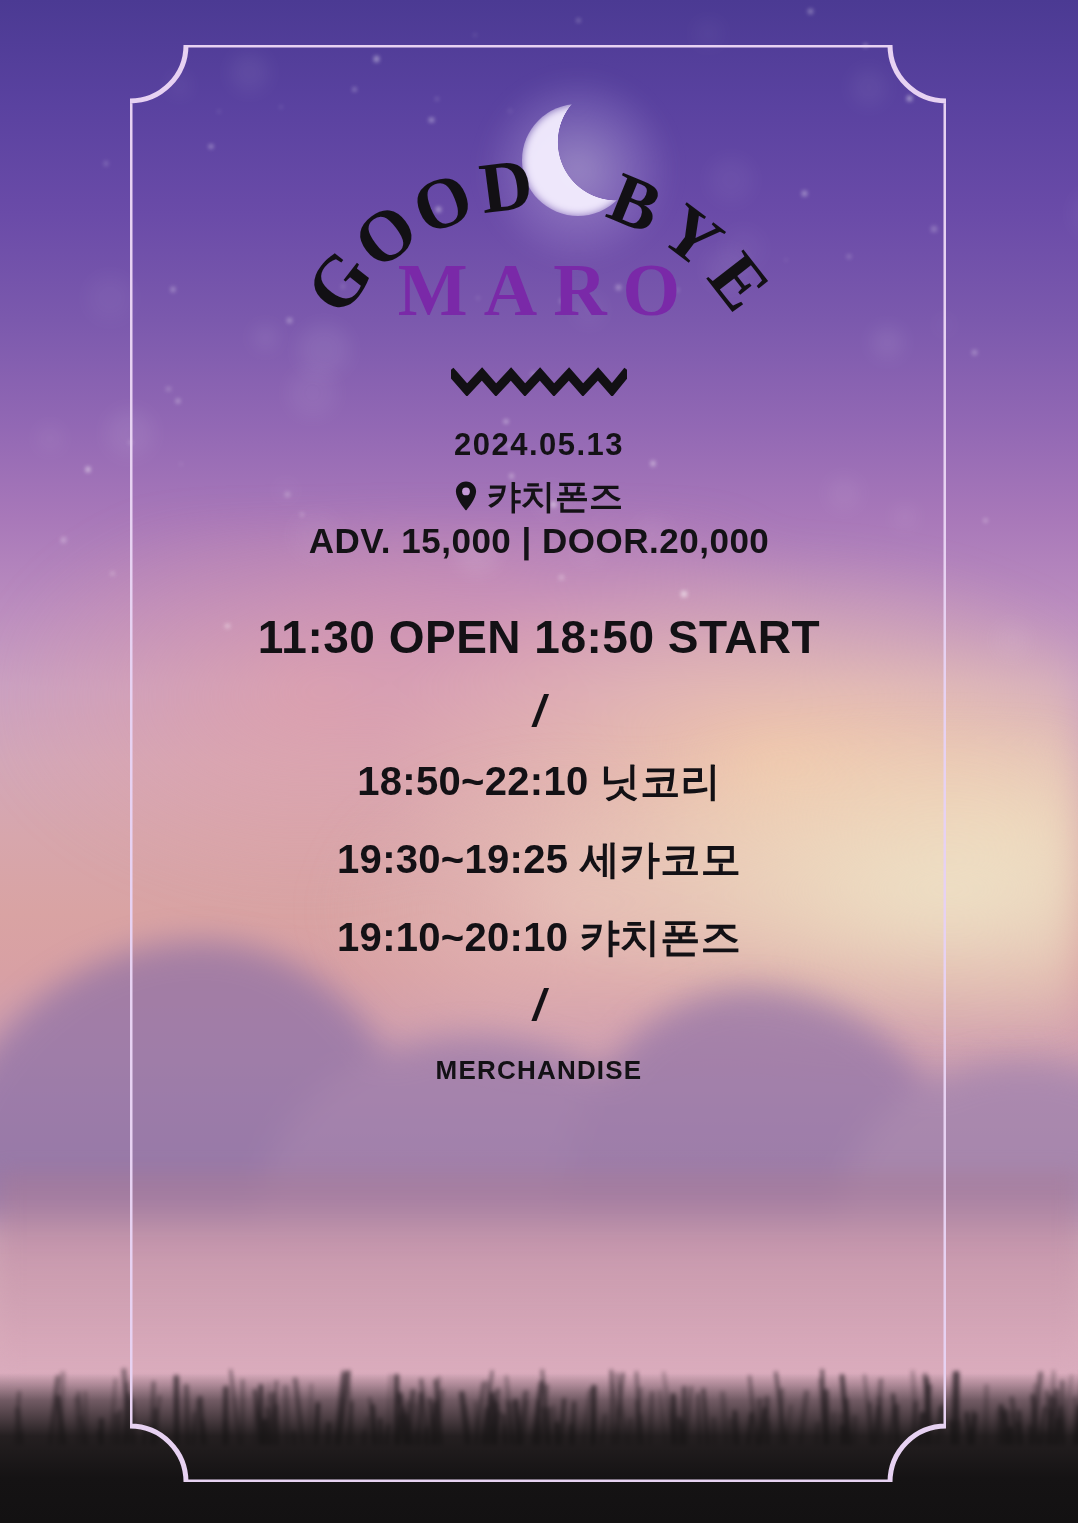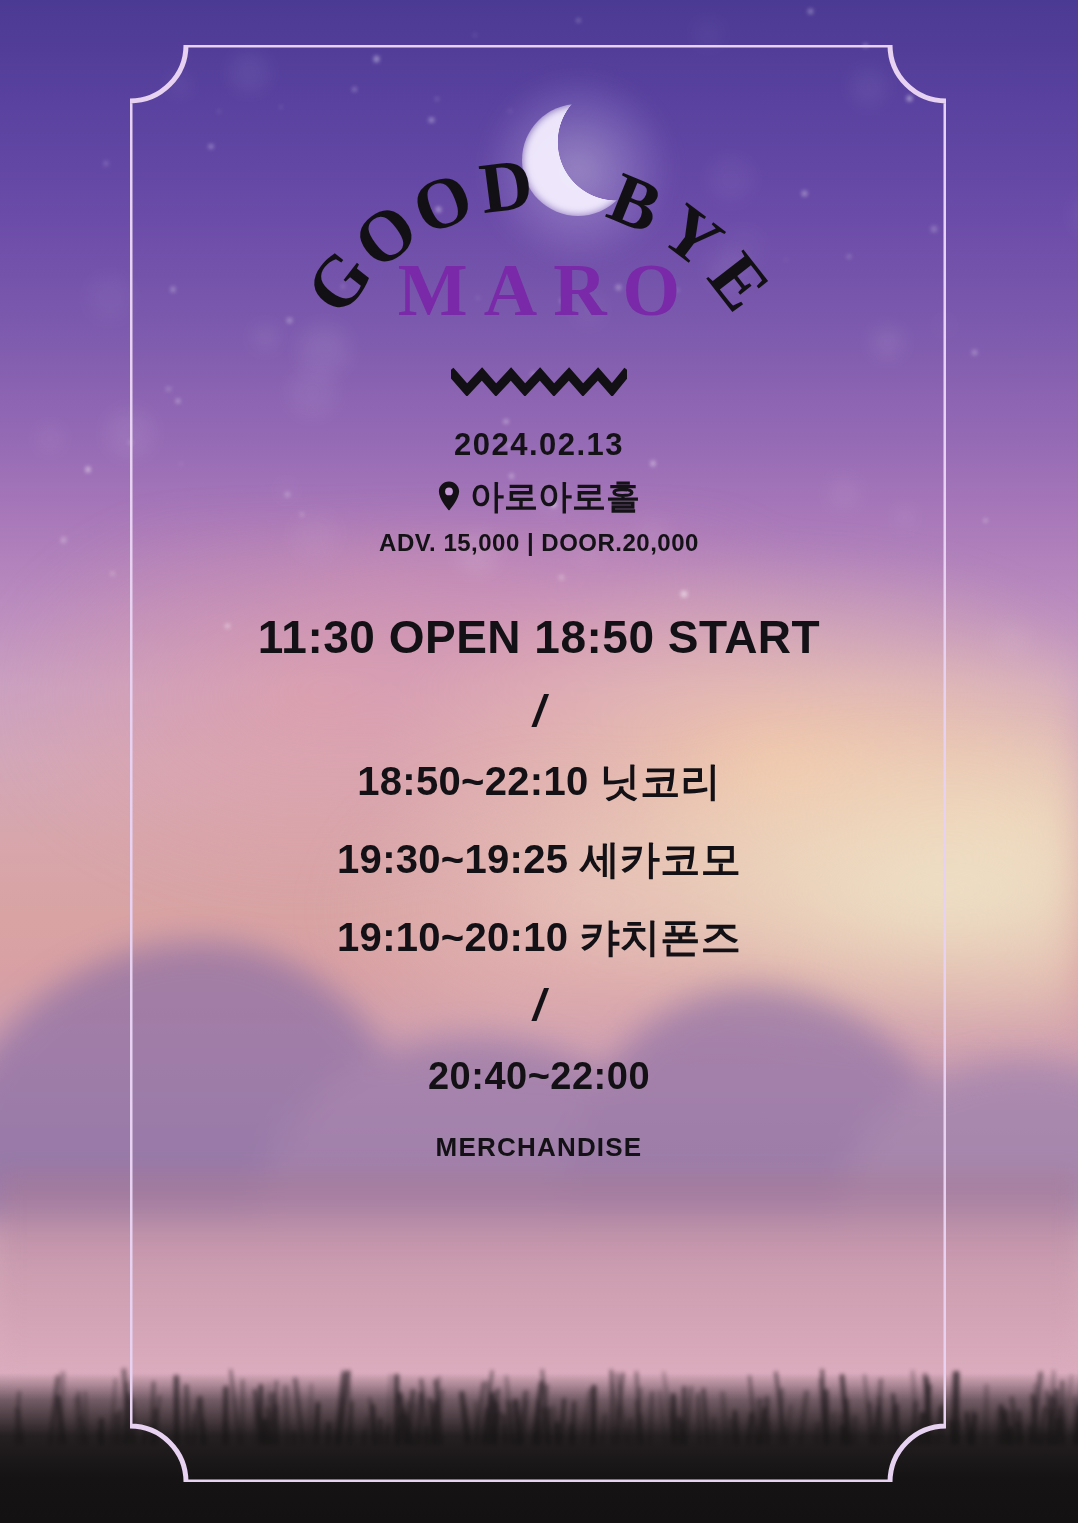--- a/index.html
+++ b/index.html
@@ -139,21 +139,21 @@
   .meta .date{
     font-size:31px;font-weight:600;letter-spacing:1.5px;line-height:1.35;
   }
   .meta .venue{
     font-size:34px;font-weight:600;line-height:1.45;margin-top:6px;
     display:flex;align-items:center;justify-content:center;gap:10px;
   }
   .pin{display:inline-block;width:22px;height:30px;position:relative;flex:0 0 auto;}
   .pin svg{display:block}
   .meta .price{
-    font-size:24px;font-weight:700;letter-spacing:.5px;margin-top:8px;
+    font-size:35px;font-weight:700;letter-spacing:.5px;
   }
 
   .schedule{position:absolute;left:0;top:612px;width:1078px;text-align:center;color:#131115;}
   .open-line{
     font-size:46px;font-weight:700;letter-spacing:.5px;line-height:1.1;
   }
   .slash{
     font-size:44px;font-weight:600;line-height:1;margin:26px 0 28px;
     font-style:italic;
   }
@@ -523,40 +523,39 @@
 
     <div class="maro">MARO</div>
 
     <div class="zigzag">
       <svg width="176" height="30" viewBox="0 0 176 30" aria-hidden="true">
         <polyline points="2,8 16,24 31,8 45,24 60,8 74,24 89,8 103,24 118,8 132,24 147,8 161,24 174,8" fill="none" stroke="#121014" stroke-width="9" stroke-linecap="square" stroke-linejoin="miter"></polyline>
       </svg>
     </div>
 
     <div class="meta">
-      <div class="date">2024.02.13</div>
+      <div class="date">2024.05.13</div>
       <div class="venue">
         <span class="pin">
           <svg width="22" height="30" viewBox="0 0 22 30" aria-hidden="true">
             <path d="M11 0.6C5.2 0.6 0.9 5 0.9 10.6c0 7.3 8.5 17.2 9.5 18.3.3.4.9.4 1.2 0 1-1.1 9.5-11 9.5-18.3C21.1 5 16.8.6 11 .6z" fill="#131115"></path>
             <circle cx="11" cy="10.4" r="3.9" fill="#c59ad6"></circle>
           </svg>
         </span>
-        <span>아로아로홀</span>
+        <span>캬치폰즈</span>
       </div>
       <div class="price">ADV. 15,000 | DOOR.20,000</div>
     </div>
 
     <div class="schedule">
       <div class="open-line">11:30 OPEN 18:50 START</div>
       <div class="slash">/</div>
       <div id="timetable">
           <div class="slot">18:50~22:10 닛코리</div>
           <div class="slot">19:30~19:25 세카코모</div>
           <div class="slot">19:10~20:10 캬치폰즈</div>
         </div>
       <div class="slash">/</div>
-      <div class="merch-time">20:40~22:00</div>
       <div class="merch-label">MERCHANDISE</div>
     </div>
 
   </div>
 </div>
 
 </body></html>

